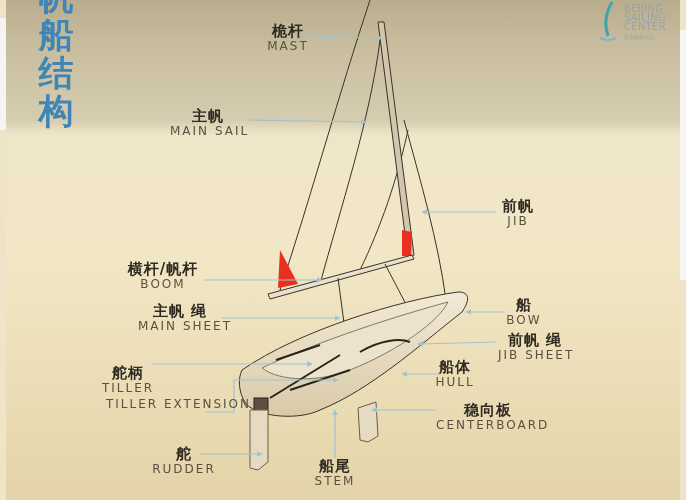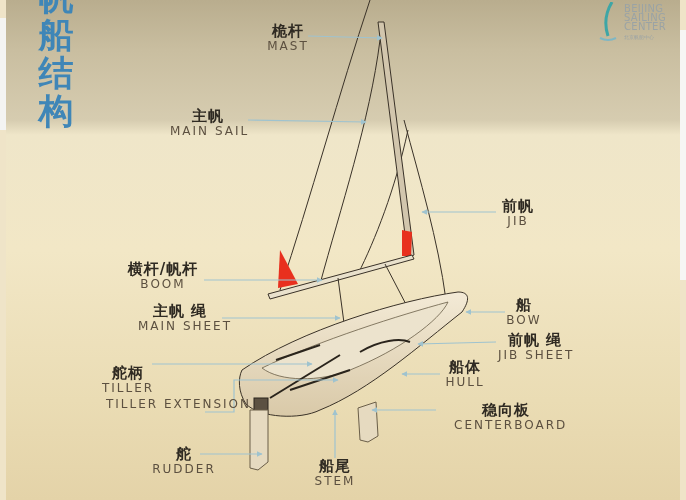--- a/index.html
+++ b/index.html
@@ -137,28 +137,28 @@
   <div class="en">BOW</div>
 </div>
 <div class="label" style="left:498px; top:331px; width:74px;">
   <div class="zh">前帆 绳</div>
   <div class="en">JIB SHEET</div>
 </div>
 <div class="label" style="left:100px; top:364px; width:56px;">
   <div class="zh">舵柄</div>
   <div class="en">TILLER</div>
 </div>
-<div class="label" style="left:440px; top:358px; width:50px;">
+<div class="label" style="left:430px; top:358px; width:50px;">
   <div class="zh">船体</div>
   <div class="en">HULL</div>
 </div>
 <div class="label" style="left:106px; top:398px; width:136px;">
   <div class="en">TILLER EXTENSION</div>
 </div>
-<div class="label" style="left:436px; top:401px; width:104px;margin-left:18px;">
+<div class="label" style="left:436px; top:401px; width:104px;">
   <div class="zh">稳向板</div>
   <div class="en">CENTERBOARD</div>
 </div>
 <div class="label" style="left:152px; top:445px; width:64px;">
   <div class="zh">舵</div>
   <div class="en">RUDDER</div>
 </div>
 <div class="label" style="left:310px; top:457px; width:50px;">
   <div class="zh">船尾</div>
   <div class="en">STEM</div>

